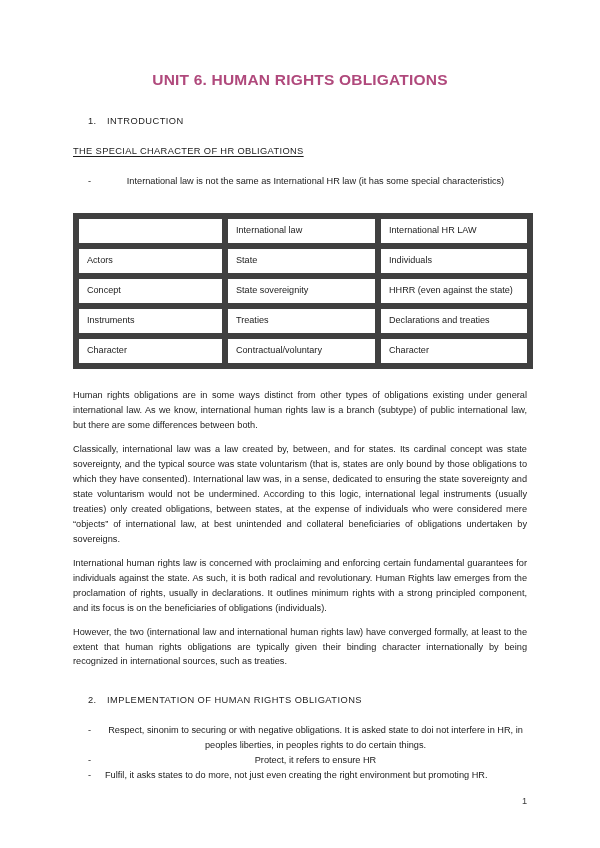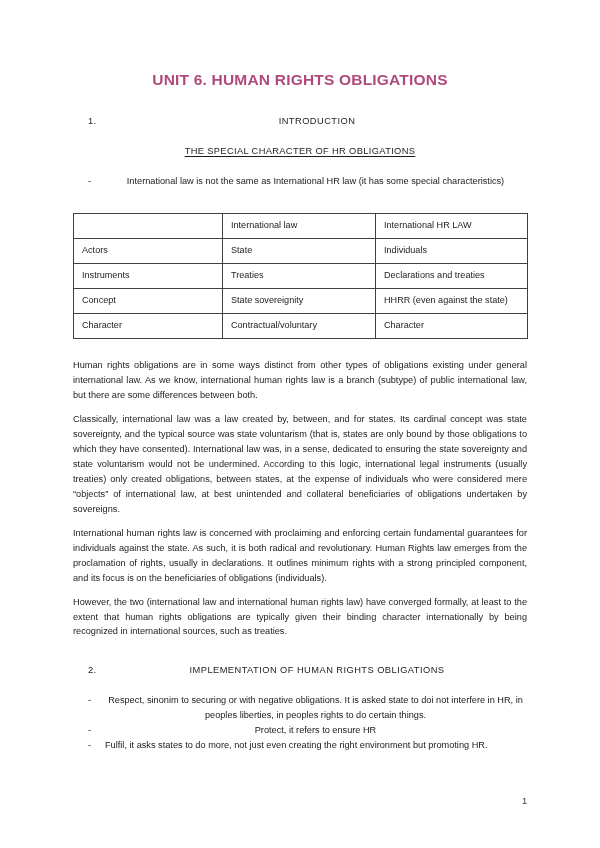--- a/index.html
+++ b/index.html
@@ -54,32 +54,30 @@
     letter-spacing: 0.45px;
     color: #1c1c1c;
   }
   .section-heading .num {
     width: 19px;
     flex: 0 0 19px;
     margin-left: 15px;
   }
   .section-heading .label {
     flex: 1 1 auto;
-    text-align: center;
   }
 
   
   .sub-heading {
     margin-top: 20px;
     font-size: 9.3px;
     letter-spacing: 0.35px;
     text-decoration: underline;
     text-underline-offset: 2px;
     color: #1c1c1c;
-    text-align: center;
   }
 
   
   .bullet-list {
     margin: 0;
     padding: 0;
     list-style: none;
   }
   .bullet-list.first-list { margin-top: 18px; }
   .bullet-list.impl-list  { margin-top: 18px; }
@@ -103,21 +101,21 @@
   .bullet-item .btext.nojustify { text-align: center; }
 
   
   .hr-table {
     margin-top: 25px;
     border-collapse: collapse;
     width: 454px;
     table-layout: fixed;
   }
   .hr-table td {
-    border: 1px solid #404040;
+    border: 6px solid #404040;
     font-size: 9.1px;
     padding: 6px 7px 6px 8px;
     line-height: 1.3;
     height: 12px;
     vertical-align: middle;
     color: #1c1c1c;
   }
   .hr-table col.c1 { width: 149px; }
   .hr-table col.c2 { width: 153px; }
   .hr-table col.c3 { width: 152px; }
@@ -177,28 +175,28 @@
           <td></td>
           <td>International law</td>
           <td>International HR LAW</td>
         </tr>
         <tr>
           <td>Actors</td>
           <td>State</td>
           <td>Individuals</td>
         </tr>
         <tr>
+          <td>Concept</td>
+          <td>State sovereignity</td>
+          <td>HHRR (even against the state)</td>
+        </tr>
+        <tr>
           <td>Instruments</td>
           <td>Treaties</td>
           <td>Declarations and treaties</td>
-        </tr>
-        <tr>
-          <td>Concept</td>
-          <td>State sovereignity</td>
-          <td>HHRR (even against the state)</td>
         </tr>
         <tr>
           <td>Character</td>
           <td>Contractual/voluntary</td>
           <td>Character</td>
         </tr>
       </tbody>
     </table>
 
     <p class="body-para first-para">Human rights obligations are in some ways distinct from other types of obligations existing under general international law. As we know, international human rights law is a branch (subtype) of public international law, but there are some differences between both.</p>

